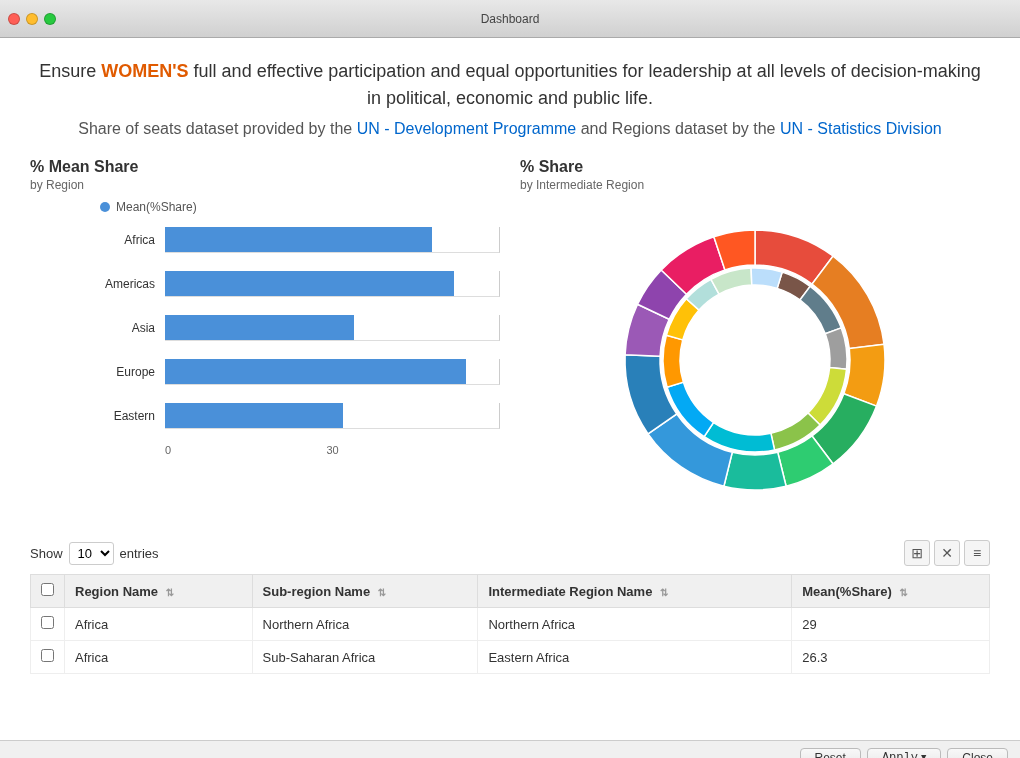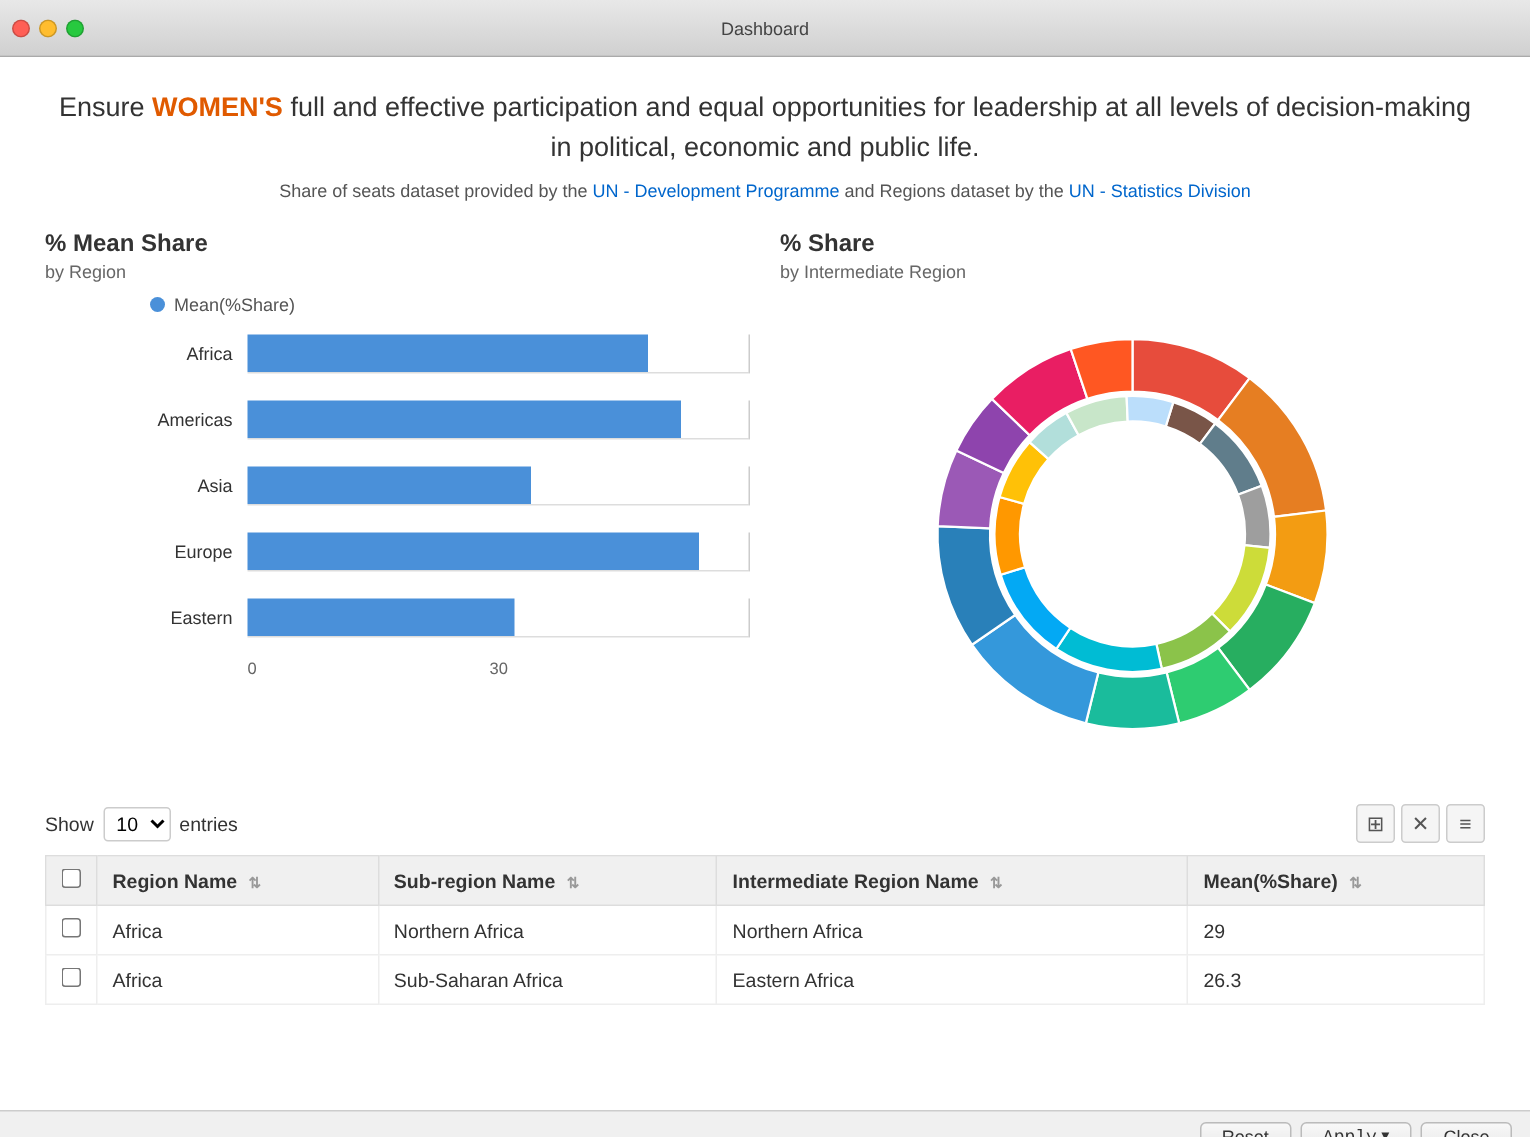--- a/index.html
+++ b/index.html
@@ -71,21 +71,21 @@
       margin-bottom: 8px;
     }
     .subtitle .highlight {
       color: #e05a00;
       font-weight: 700;
     }
 
     
     .links-line {
       text-align: center;
-      font-size: 12px;
+      font-size: 16px;
       color: #555;
       margin-bottom: 20px;
     }
     .links-line a {
       color: #0066cc;
       text-decoration: none;
     }
 
     
     .charts-row {

